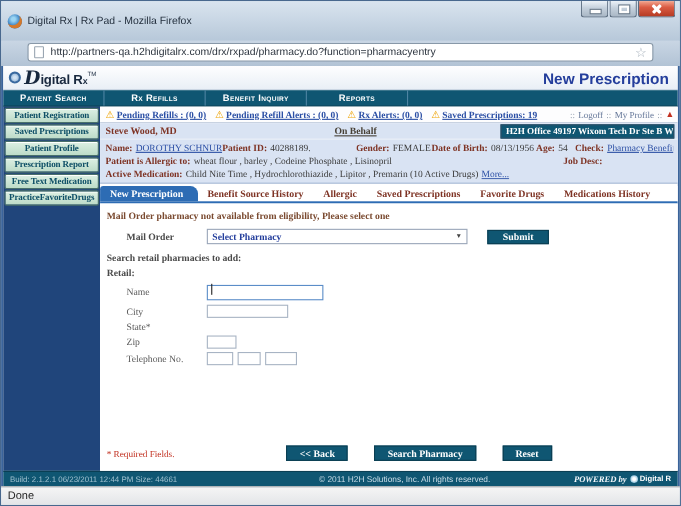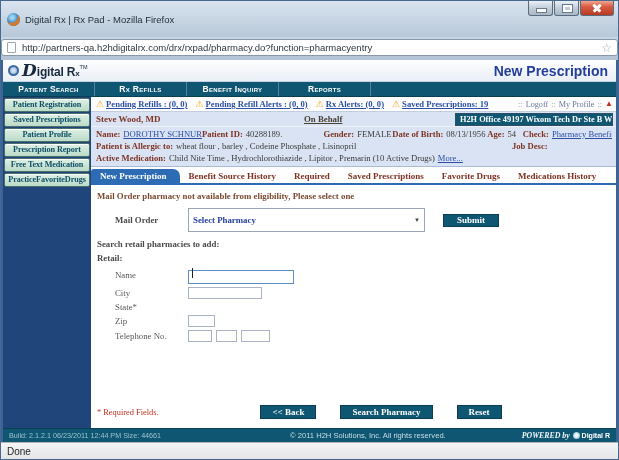--- a/index.html
+++ b/index.html
@@ -22,21 +22,21 @@
           background:linear-gradient(#ECF2F8,#C4D0DC 45%,#A9B7C5); }
   .wbtn.close { width:34px; background:linear-gradient(#F2A58E,#DA5C44 40%,#B53A22); }
   .minbar { position:absolute; left:8px; bottom:3px; width:9px; height:3px; background:#FDFDFD;
             box-shadow:0 0 0 1px #6A7A8A; }
   .maxbox { position:absolute; left:8px; top:4px; width:9px; height:7px; border:2px solid #FDFDFD;
             box-shadow:0 0 0 1px #6A7A8A; }
   .x1,.x2 { position:absolute; left:50%; top:50%; width:10px; height:2.5px; background:#FFF; border-radius:1px; }
   .x1 { transform:translate(-50%,-50%) rotate(45deg); }
   .x2 { transform:translate(-50%,-50%) rotate(-45deg); }
 
-  .urlbar { height:23px; padding:2px 0 4px; background:linear-gradient(#C9D6E4,#B2C3D5); flex:0 0 auto; }
+  .urlbar { height:23px; padding:2px 24px 4px; background:linear-gradient(#C9D6E4,#B2C3D5); flex:0 0 auto; }
   .urlfield { height:17px; background:#FFF; border:1px solid #8898A8; border-radius:3px;
               display:flex; align-items:center; padding:0 5px; }
   .doc-icon { width:9px; height:11px; background:#FFF; border:1px solid #9AA6B2; border-radius:1px; margin-right:6px; flex:0 0 auto; }
   .urltext { font-size:9.5px; color:#2E3640; flex:1; white-space:nowrap; overflow:hidden; }
   .star { color:#A9B3BD; font-size:12px; line-height:10px; }
 
   
   .app { flex:1 1 auto; display:flex; flex-direction:column; min-height:0;
          border-left:2px solid #3A639A; border-right:2px solid #3A639A; background:#FFF; }
 
@@ -101,21 +101,21 @@
   .tab.active { background:#2D6CB4; color:#FFF; border-radius:3px 7px 0 0; padding:2px 13px 2px 9px; }
 
   .content { flex:1 1 auto; position:relative; background:#FFF; padding:5px 6px; color:#444; min-height:0; }
   .notice { color:#7A4A30; font-weight:bold; font-size:8.8px; margin:1px 0 7px; }
   .frow { display:flex; align-items:center; margin-bottom:3px; }
   .flabel { width:73px; font-size:8.8px; color:#5A5A5A; flex:0 0 auto;margin-left:18px; }
   .flabel.b { font-weight:bold; color:#4A4A4A; }
   .heading { font-size:8.8px; font-weight:bold; color:#4A4A4A; margin:7px 0 4px; }
   .heading.tight { margin:2px 0 3px; }
 
-  .sel { border:1px solid #9AA6B8; background:#FFF; height:24px; display:flex; align-items:center;
+  .sel { border:1px solid #9AA6B8; background:#FFF; height:14px; display:flex; align-items:center;
          padding:0 4px; }
   .sel-mail { width:237px; color:#243E9C; font-weight:bold; font-size:8.8px; }
   .sel-state { width:116px; color:#2B4FA5; font-weight:bold; font-size:8.8px; }
   .sel-arrow { margin-left:auto; font-size:6px; color:#444; }
   .submit-btn { margin-left:18px; background:#0F5672; color:#FFF; font-weight:bold; font-size:9px;
                 height:13px; padding:0 13px; display:flex; align-items:center; border:1px solid #0A3E52; }
 
   .inp { border:1px solid #A8B4C4; height:12px; background:#FFF; font-size:9px; padding:0 2px;
          font-family:inherit; color:#222; }
   .name-wrap { position:relative; }
@@ -289,21 +289,21 @@
               <span class="p-label">Active Medication:</span>
               <span class="p-val">Child Nite Time , Hydrochlorothiazide , Lipitor , Premarin (10 Active Drugs)</span>
               <span class="p-link" style="margin-left:3px">More...</span>
             </span>
           </div>
         </div>
 
         <div class="tabs">
           <div class="tab active">New Prescription</div>
           <div class="tab">Benefit Source History</div>
-          <div class="tab">Required</div>
+          <div class="tab">Allergic</div>
           <div class="tab">Saved Prescriptions</div>
           <div class="tab">Favorite Drugs</div>
           <div class="tab">Medications History</div>
         </div>
 
         <div class="content">
           <div class="notice">Mail Order pharmacy not available from eligibility, Please select one</div>
 
           <div class="frow">
             <span class="flabel b">Mail Order</span>

